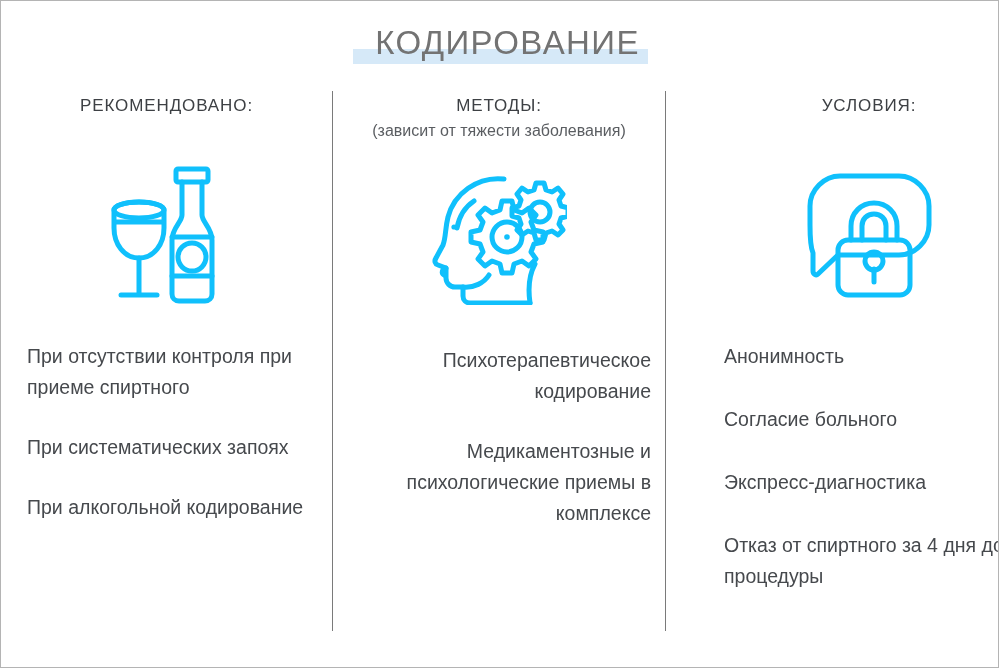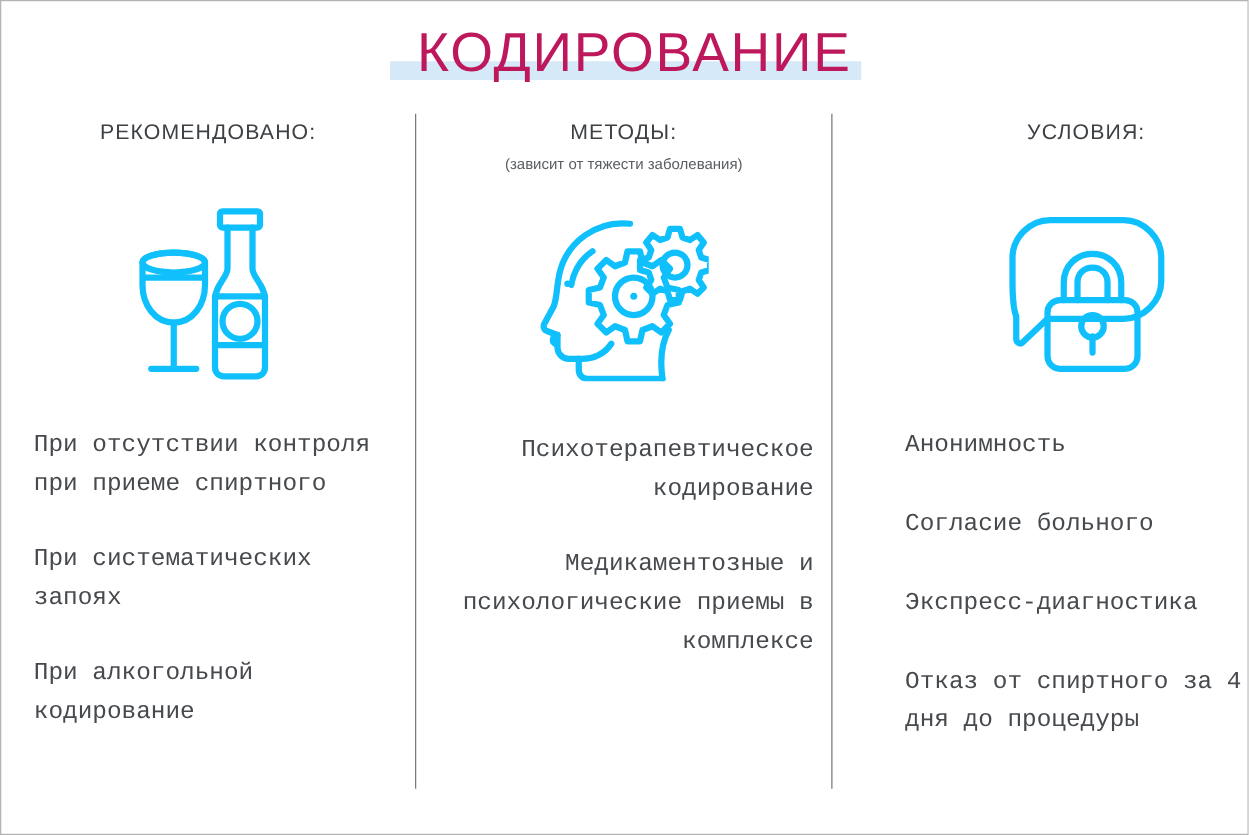--- a/index.html
+++ b/index.html
@@ -43,23 +43,23 @@
     right: 0;
     top: 28px;
     height: 15px;
     background: #d6e9f8;
     z-index: 0;
   }
 
   .title-text {
     position: relative;
     z-index: 1;
-    font-size: 44px;
+    font-size: 33px;
     letter-spacing: 1.4px;
-    color: #be185d;
+    color: #737373;
     font-weight: 400;
     line-height: 44px;
     white-space: nowrap;
     margin-left: 14px;
   }
 
   
   .divider {
     position: absolute;
     top: 90px;
@@ -85,42 +85,41 @@
     color: #3d4044;
     font-size: 17px;
     letter-spacing: 0.9px;
     line-height: 26px;
     font-weight: 400;
   }
 
   .col-subhead {
     text-align: center;
     color: #5a5d61;
-    font-size: 12px;
+    font-size: 16px;
     line-height: 20px;
     margin-top: 2px;
   }
 
   
   .icon-area {
     height: 160px;
     display: flex;
     align-items: center;
     justify-content: center;
   }
   .col-1 .icon-area { margin-top: 36px; }
   .col-2 .icon-area { margin-top: 14px; }
   .col-3 .icon-area { margin-top: 36px; }
 
   
   .item-list {
     list-style: none;
     margin: 17px;
     padding: 0;
-    font-family: Liberation Mono, monospace;
   }
 
   .item {
     color: #46494d;
     font-size: 19.5px;
     line-height: 31px;
     margin-bottom: 29px;
   }
   .item:last-child { margin-bottom: 0; }
 

